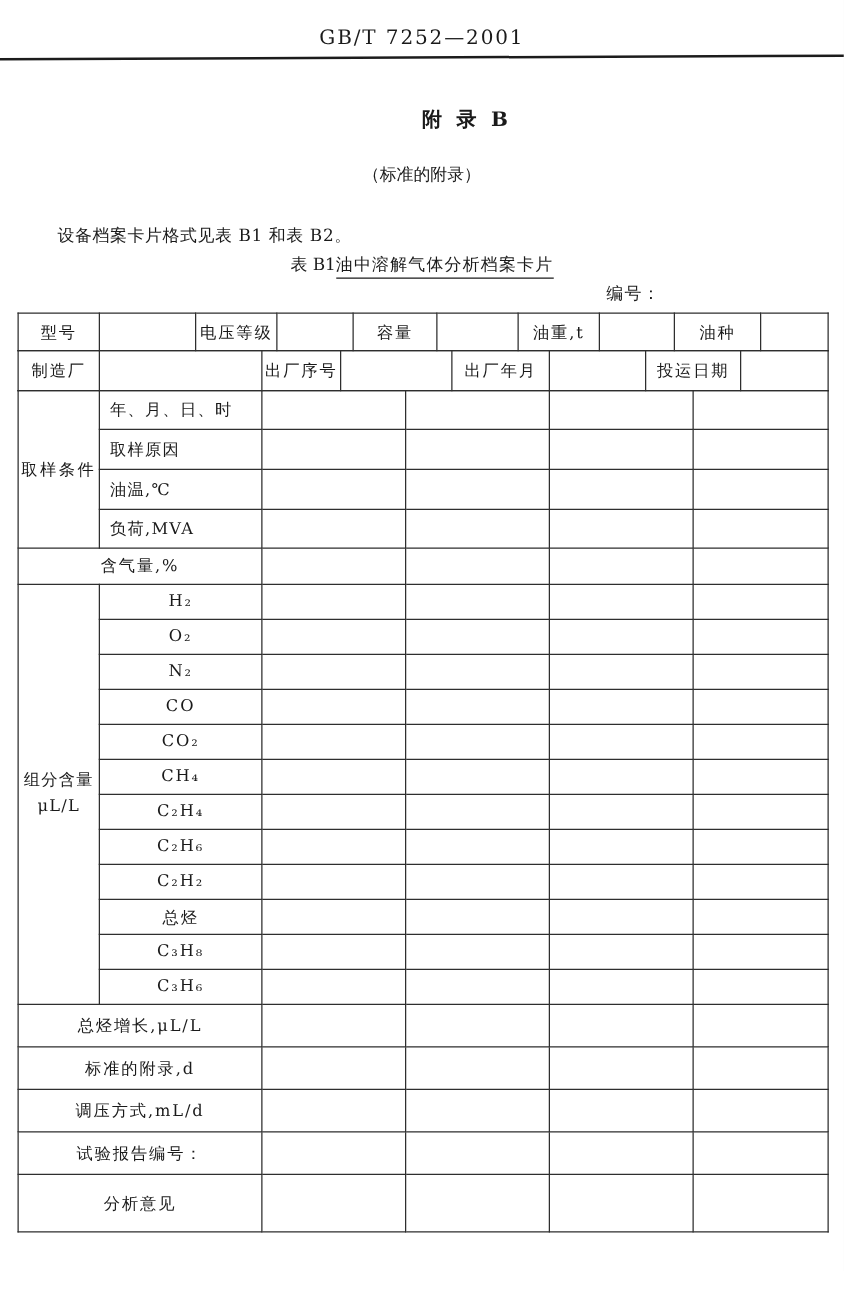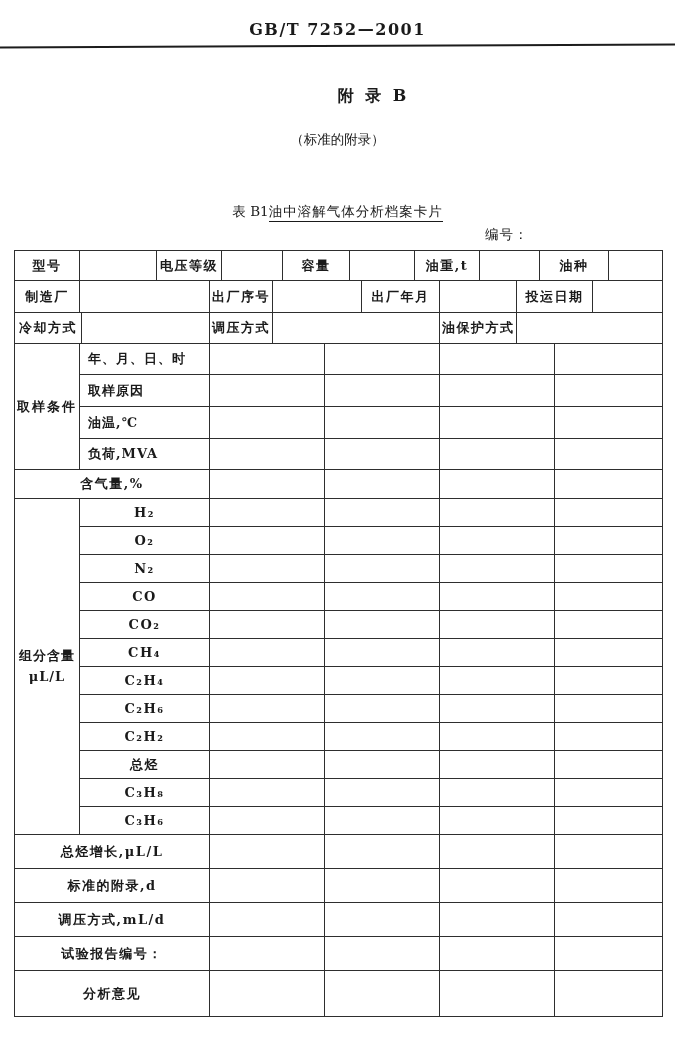--- a/index.html
+++ b/index.html
@@ -3,59 +3,60 @@
 <meta charset="utf-8">
 <style>
   html,body { margin:0; padding:0; }
   body {
     width:675px; height:1042px; background:#f4f4f2;
     font-family:"DejaVu Serif","DejaVu Sans",serif; color:#1a1a1a;
   }
   .page { position:relative; width:675px; height:1042px; background:#ffffff; overflow:hidden; }
 
   .doc-number { position:absolute; top:20px; left:0; width:100%; text-align:center;
-                font-weight:bold; font-size:16px; letter-spacing:1.5px; }
+                font-weight:normal; font-size:16px; letter-spacing:1.5px; }
   .header-rule { position:absolute; top:45px; left:-4px; width:684px; height:2px;
                  background:#1c1c1c; transform:rotate(-0.25deg); }
 
   .appendix-label  { position:absolute; top:86px;  left:0; width:100%; text-align:center;
                      font-weight:bold; font-size:16px; letter-spacing:3px;padding-left:36px; }
   .appendix-note   { position:absolute; top:112px; left:0; width:100%; text-align:center; font-size:13.5px;margin-top:19px; }
   .appendix-title  { position:absolute; top:136px; left:0; width:100%; text-align:center;
                      font-weight:bold; font-size:15.5px; letter-spacing:2px; }
 
   .intro   { position:absolute; top:180px; left:46px; font-size:13.5px; letter-spacing:0.5px; }
   .caption { position:absolute; top:203px; left:0; width:100%; text-align:center; font-size:13.5px; }
   .caption .cap-title { border-bottom:1px solid #1a1a1a; padding-bottom:2px; letter-spacing:1px; }
 
   .org-line { position:absolute; top:226px; left:13px; font-size:13.5px; }
   .fill-line { display:inline-block; width:155px; height:15px;
                border-bottom:1px solid #222; vertical-align:bottom; }
   .serial-label { position:absolute; top:226px; left:485px; font-size:13.5px; letter-spacing:1px; }
 
-  .form-wrap { position:absolute; top:250px; left:14px; width:649px;font-weight:bold; }
+  .form-wrap { position:absolute; top:250px; left:14px; width:649px; }
   .form-wrap table { border-collapse:collapse; table-layout:fixed; width:649px; }
   .form-wrap table + table { margin-top:-1px; }
   td { border:1px solid #2e2e2e; font-size:13px; text-align:center; vertical-align:middle;
        padding:0 2px; letter-spacing:1.5px; overflow:hidden; white-space:nowrap; }
   td.sub-left { text-align:left; padding-left:8px; letter-spacing:1px; }
   td.grp { letter-spacing:2px; }
   .comp-grp-line { line-height:1.6; letter-spacing:1px; }
 </style>
 </head>
 <body>
 
 <div class="page">
 
   <div class="doc-number">GB/T 7252—2001</div>
   <div class="header-rule"></div>
 
   <div class="appendix-label">附  录  B</div>
   <div class="appendix-note">（标准的附录）</div>
 
+  <div class="intro">设备档案卡片格式见表 B1 和表 B2。</div>
 
   <div class="caption">
     <span>表 B1</span><span class="cap-title">油中溶解气体分析档案卡片</span>
   </div>
 
   <div class="serial-label">编号：</div>
 
   <div class="form-wrap">
 
     <table>
@@ -105,40 +106,20 @@
         <td>出厂序号</td>
         <td></td>
         <td>出厂年月</td>
         <td></td>
         <td>投运日期</td>
         <td></td>
       </tr>
     </tbody>
       </table>
 
-    <table>
-      <colgroup>
-          <col style="width:67px">
-          <col style="width:128px">
-          <col style="width:63px">
-          <col style="width:167px">
-          <col style="width:77px">
-          <col>
-        </colgroup>
-      <tbody>
-          <tr style="height:31px">
-        <td>冷却方式</td>
-        <td></td>
-        <td>调压方式</td>
-        <td></td>
-        <td>油保护方式</td>
-        <td></td>
-      </tr>
-    </tbody>
-      </table>
 
     <table>
       <colgroup>
           <col style="width:65px">
           <col style="width:130px">
           <col style="width:115px">
           <col style="width:115px">
           <col style="width:115px">
           <col>
         </colgroup>

